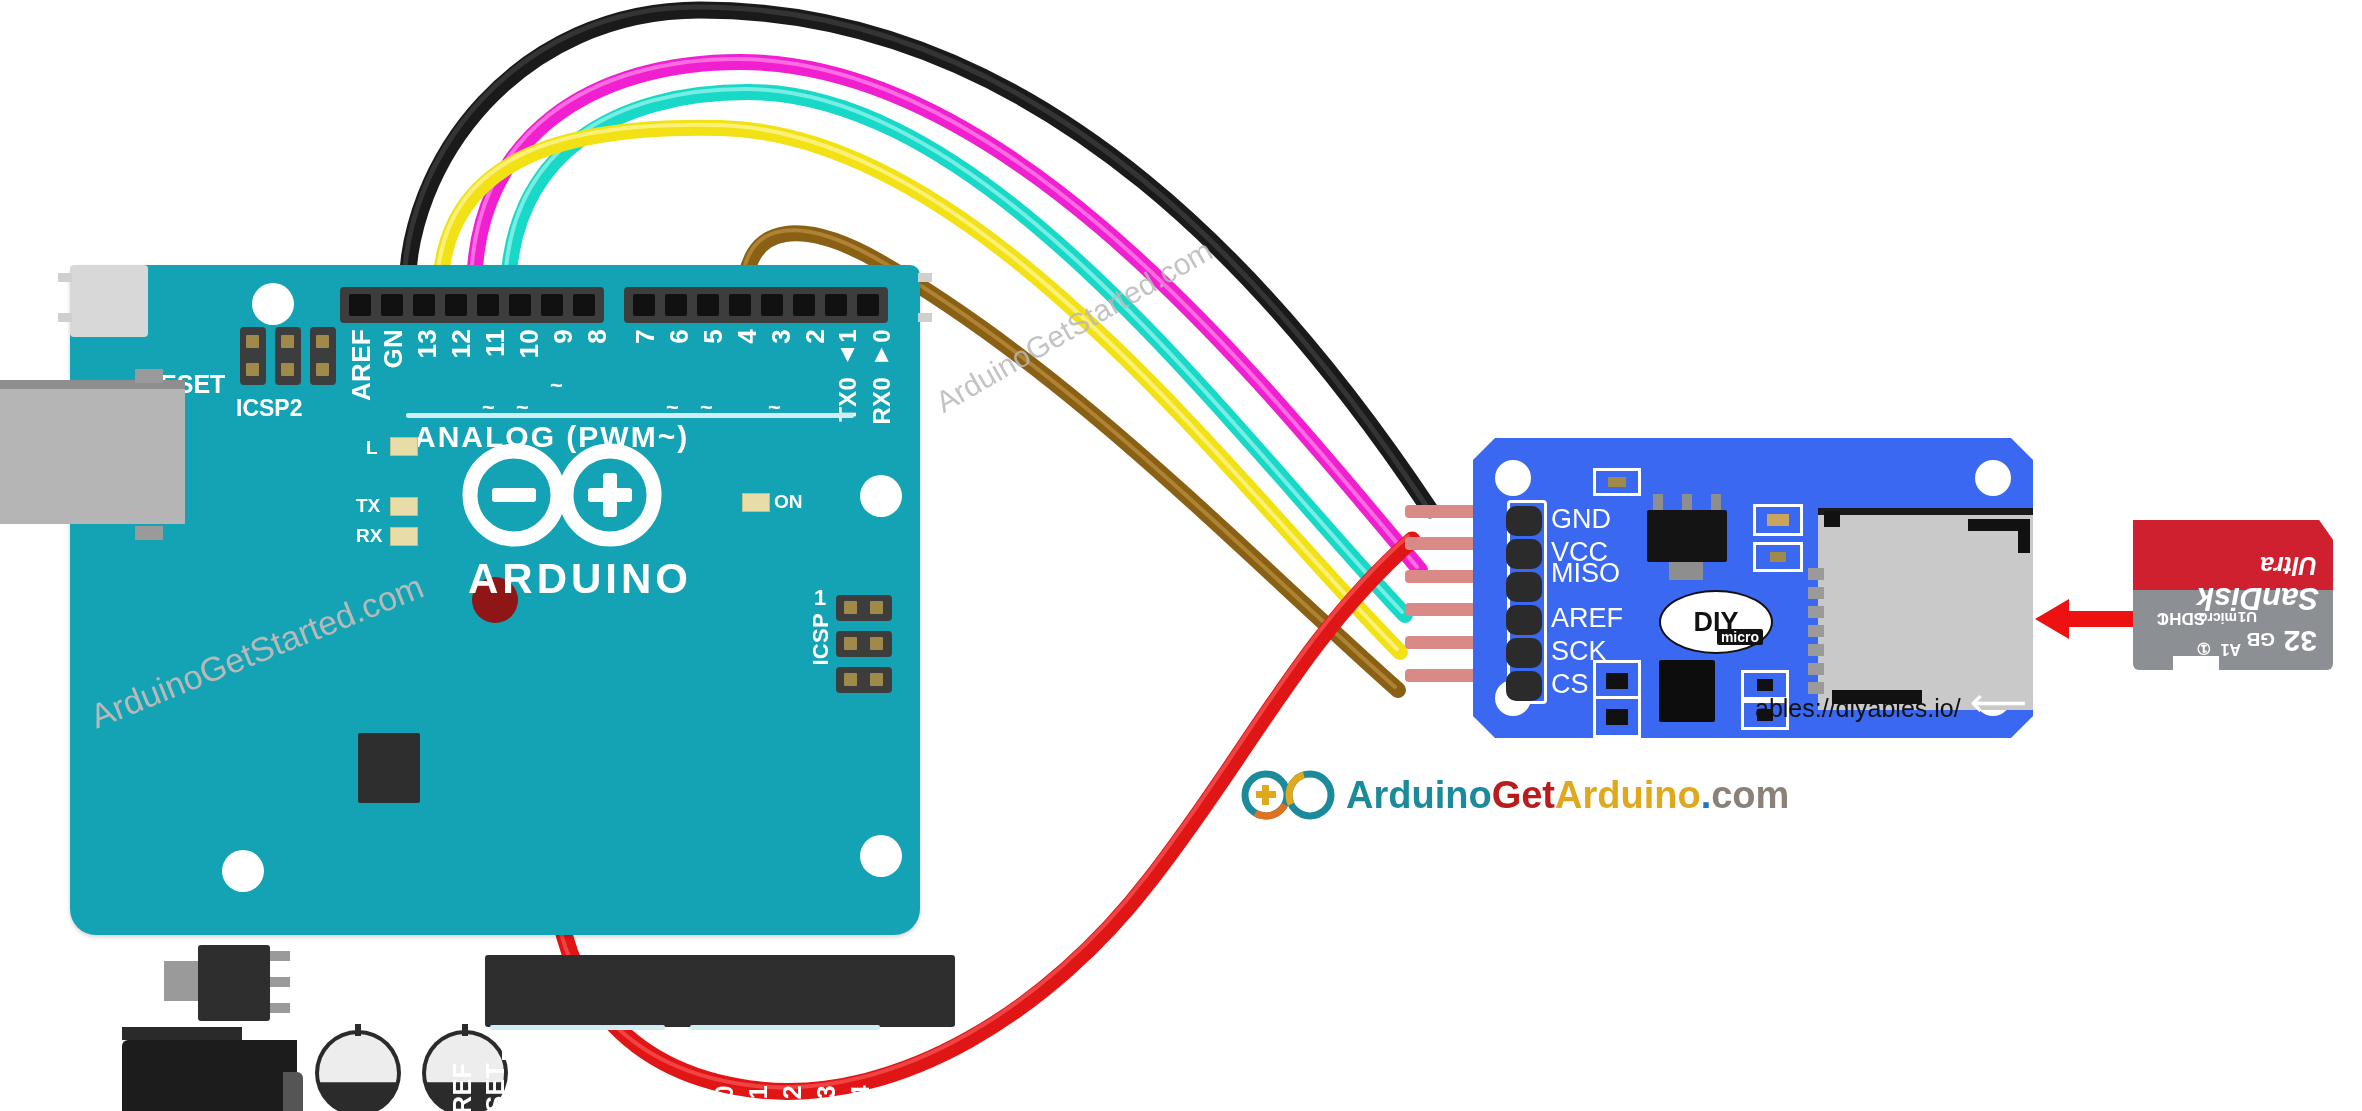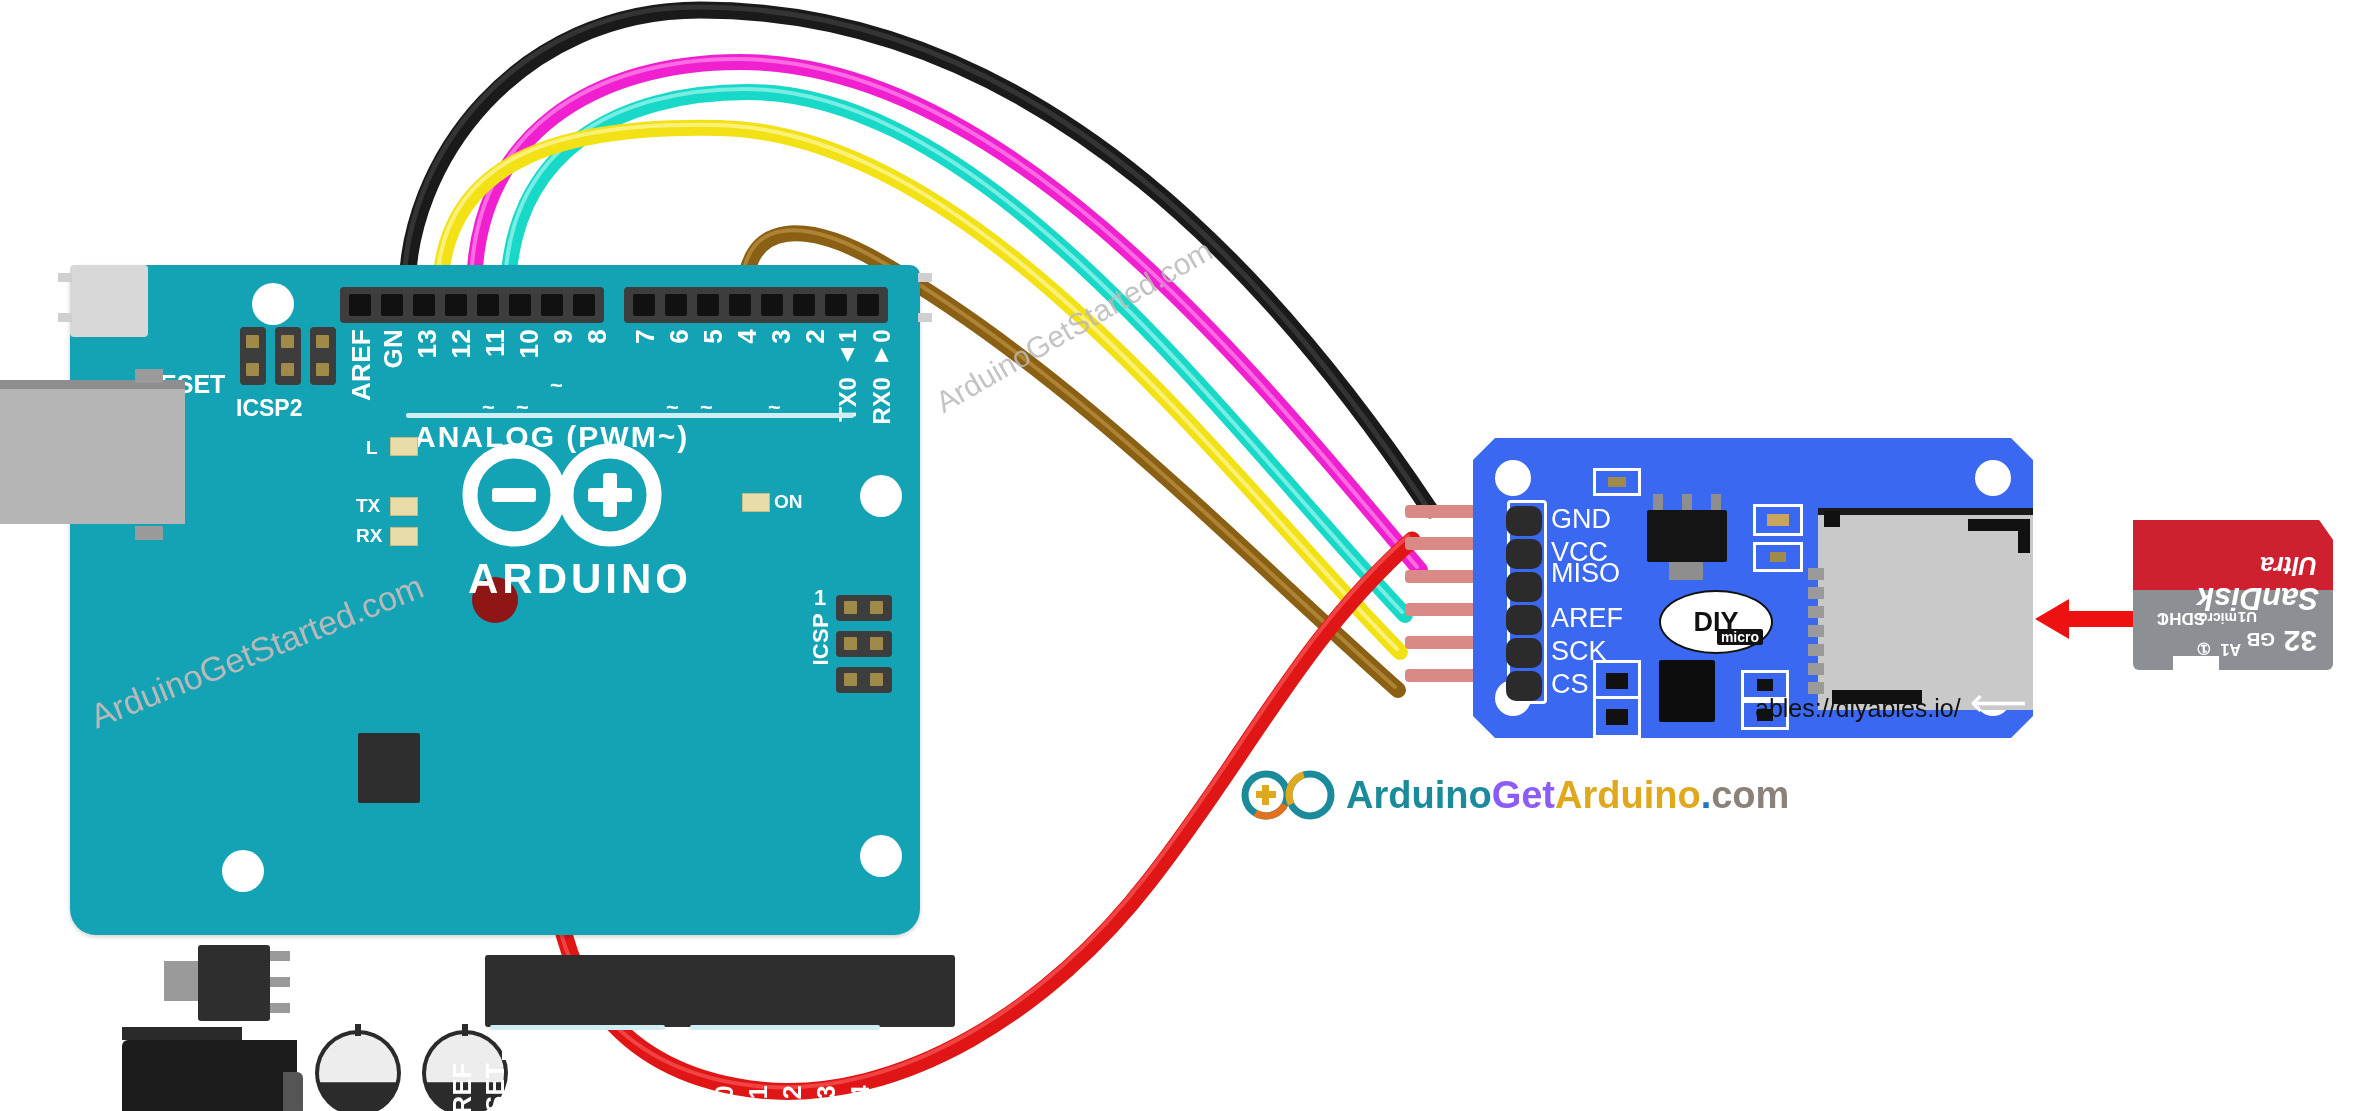--- a/index.html
+++ b/index.html
@@ -123,21 +123,21 @@
   
   #wires{position:absolute;left:0;top:0;width:2362px;height:1111px;pointer-events:none;}
 
   
   .wm{position:absolute;color:#b9b9b9;font-size:34px;white-space:nowrap;
       transform-origin:left top;}
 
   
   #ags{left:1240px;top:765px;display:flex;align-items:center;}
   #ags .txt{font-size:38px;font-weight:bold;margin-left:6px;}
-  .c-ard{color:#1b8a9a;} .c-get{color:#8b5cf6;} .c-sta{color:#e0a91d;}
+  .c-ard{color:#1b8a9a;} .c-get{color:#b91c1c;} .c-sta{color:#e0a91d;}
   .c-dot{color:#2277b8;} .c-com{color:#8a8178;}
 </style>
 </head>
 <body>
 
 <div id="stage">
 
   <svg id="wires" viewBox="0 0 2362 1111">
     <defs>
       <linearGradient id="gblack" x1="0" y1="0" x2="0" y2="1">

